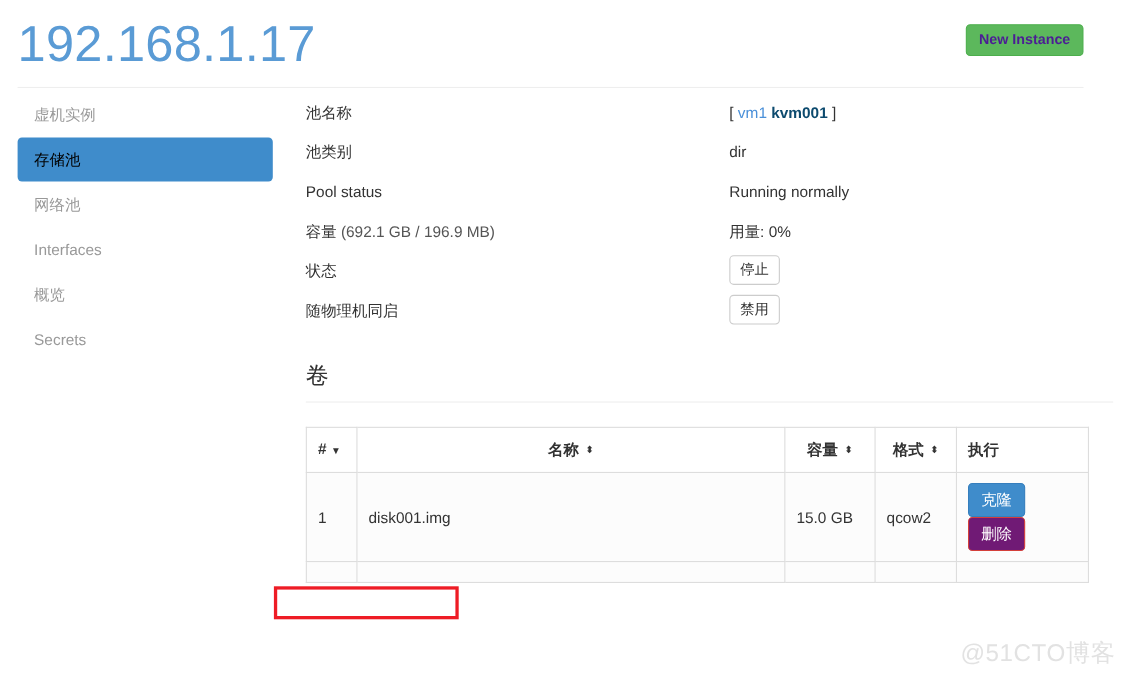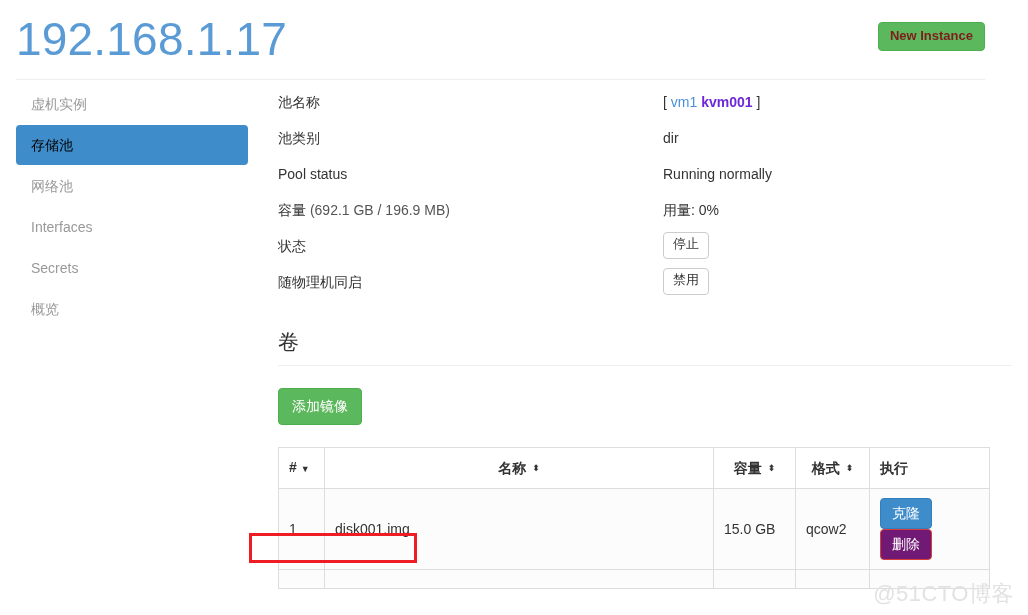--- a/index.html
+++ b/index.html
@@ -32,21 +32,21 @@
     margin: 0;
     letter-spacing: 0.2px;
   }
   .new-instance-btn {
     position: absolute;
     right: 43px;
     top: 22px;
     background: #5cb85c;
     border: 1px solid #4cae4c;
     border-radius: 4px;
-    color: #7f1d1d;
+    color: #4c1d95;
     font-size: 13px;
     font-weight: bold;
     padding: 6px 11px 7px 11px;
     line-height: 14px;
     cursor: pointer;
   }
   .header-divider {
     position: absolute;
     left: 16px;
     right: 43px;
@@ -107,32 +107,31 @@
   .detail-value {
     flex: 1 1 auto;
     font-size: 14px;
     color: #333333;
     line-height: 20px;
     padding-top: 8px;
     padding-bottom: 8px;
   }
   .cap-sub { color: #555555; }
   .link-blue { color: #4a90d9; }
-  .bold-name { font-weight: bold; color: #6d28d9; }
+  .bold-name { font-weight: bold; color: #0c4a6e; }
   .btn-default {
     display: inline-block;
     background: #ffffff;
     border: 1px solid #cccccc;
     border-radius: 4px;
     color: #333333;
     font-size: 13px;
     line-height: 16px;
     padding: 4px 9px 5px 9px;
     cursor: pointer;
-    font-family: Liberation Mono, monospace;
   }
   .detail-value.has-btn { padding-top: 4px; padding-bottom: 4px; }
 
   
   .section {
     margin-top: 28px;
   }
   .section-title {
     font-size: 21px;
     font-weight: normal;
@@ -267,22 +266,22 @@
 </div>
 <div class="header-divider"></div>
 
 <div class="content">
 
   <nav class="sidebar">
     <a class="nav-item">虚机实例</a>
     <a class="nav-item active">存储池</a>
     <a class="nav-item">网络池</a>
     <a class="nav-item">Interfaces</a>
+    <a class="nav-item">概览</a>
     <a class="nav-item">Secrets</a>
-    <a class="nav-item">概览</a>
   </nav>
 
   <main class="main">
 
     <div class="detail-row">
       <div class="detail-label">池名称</div>
       <div class="detail-value">
         <span>[</span>
         <span class="link-blue">vm1</span>
         <span class="bold-name">kvm001</span>
@@ -322,21 +321,20 @@
     <div class="detail-row">
       <div class="detail-label">随物理机同启</div>
       <div class="detail-value has-btn">
         <button class="btn-default">禁用</button>
       </div>
     </div>
 
     <section class="section">
       <h2 class="section-title">卷</h2>
       <div class="section-rule"></div>
-      <button class="add-image-btn">添加镜像</button>
 
       <table class="vol-table">
         <colgroup>
           <col class="col-idx">
             <col>
             <col class="col-size">
             <col class="col-fmt">
             <col class="col-act">
         </colgroup>
         <thead>

